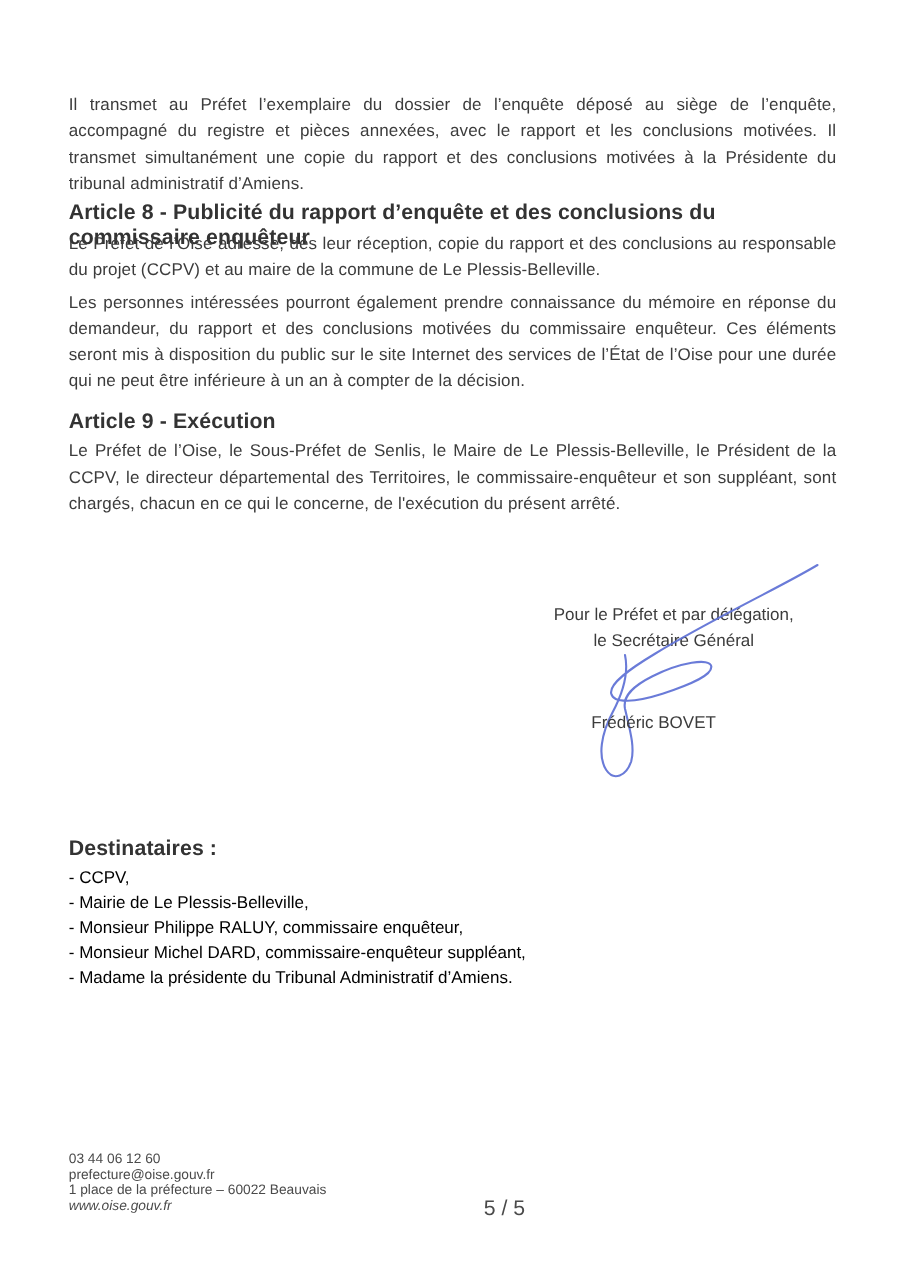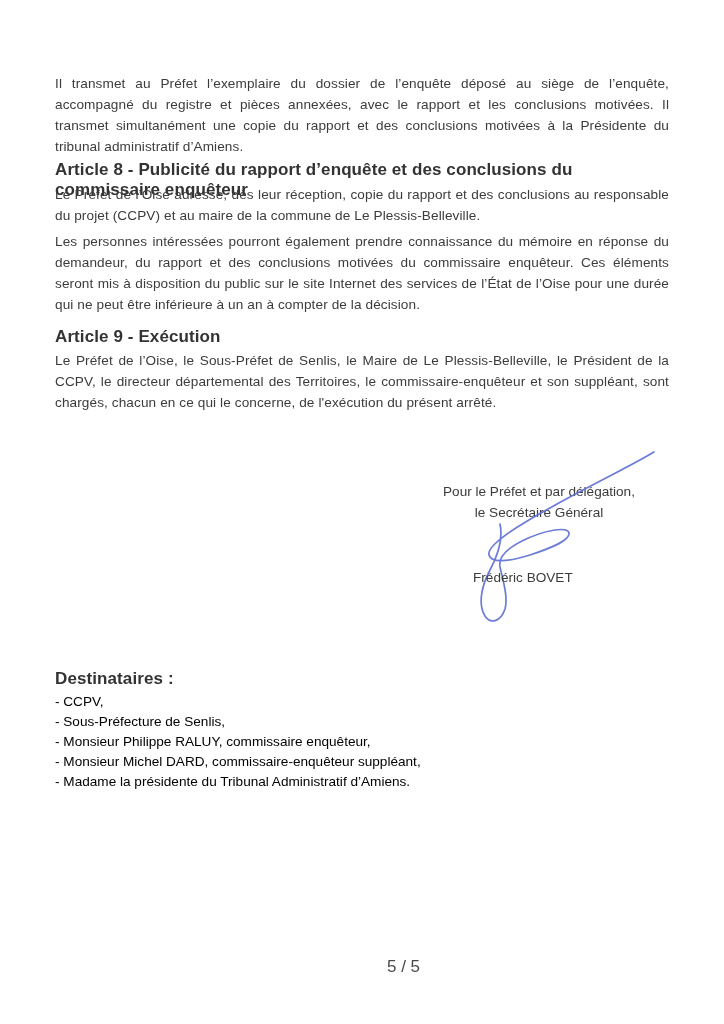--- a/index.html
+++ b/index.html
@@ -135,23 +135,29 @@
              C 40 167, 43 149, 52 132
              C 60 117, 65 100, 62 86" fill="none" stroke="#6274d6" stroke-width="1.7" stroke-linecap="round" stroke-linejoin="round" opacity="0.95"></path>
   </svg>
 
   <div class="signatory-name">Frédéric BOVET</div>
 
   <div class="destinataires">
     <div class="heading">Destinataires :</div>
     <div>
         <div class="dest-item">- CCPV,</div>
-        <div class="dest-item">- Sous-Préfecture de Senlis,</div>
+        <div class="dest-item">- Mairie de Le Plessis-Belleville,</div>
         <div class="dest-item">- Monsieur Philippe RALUY, commissaire enquêteur,</div>
         <div class="dest-item">- Monsieur Michel DARD, commissaire-enquêteur suppléant,</div>
         <div class="dest-item">- Madame la présidente du Tribunal Administratif d’Amiens.</div>
       </div>
   </div>
 
+  <div class="footer">
+    <div>03 44 06 12 60</div>
+    <div>prefecture@oise.gouv.fr</div>
+    <div>1 place de la préfecture – 60022 Beauvais</div>
+    <div class="website">www.oise.gouv.fr</div>
+  </div>
 
   <div class="page-number">5 / 5</div>
 
 </div>
 
 </body></html>

